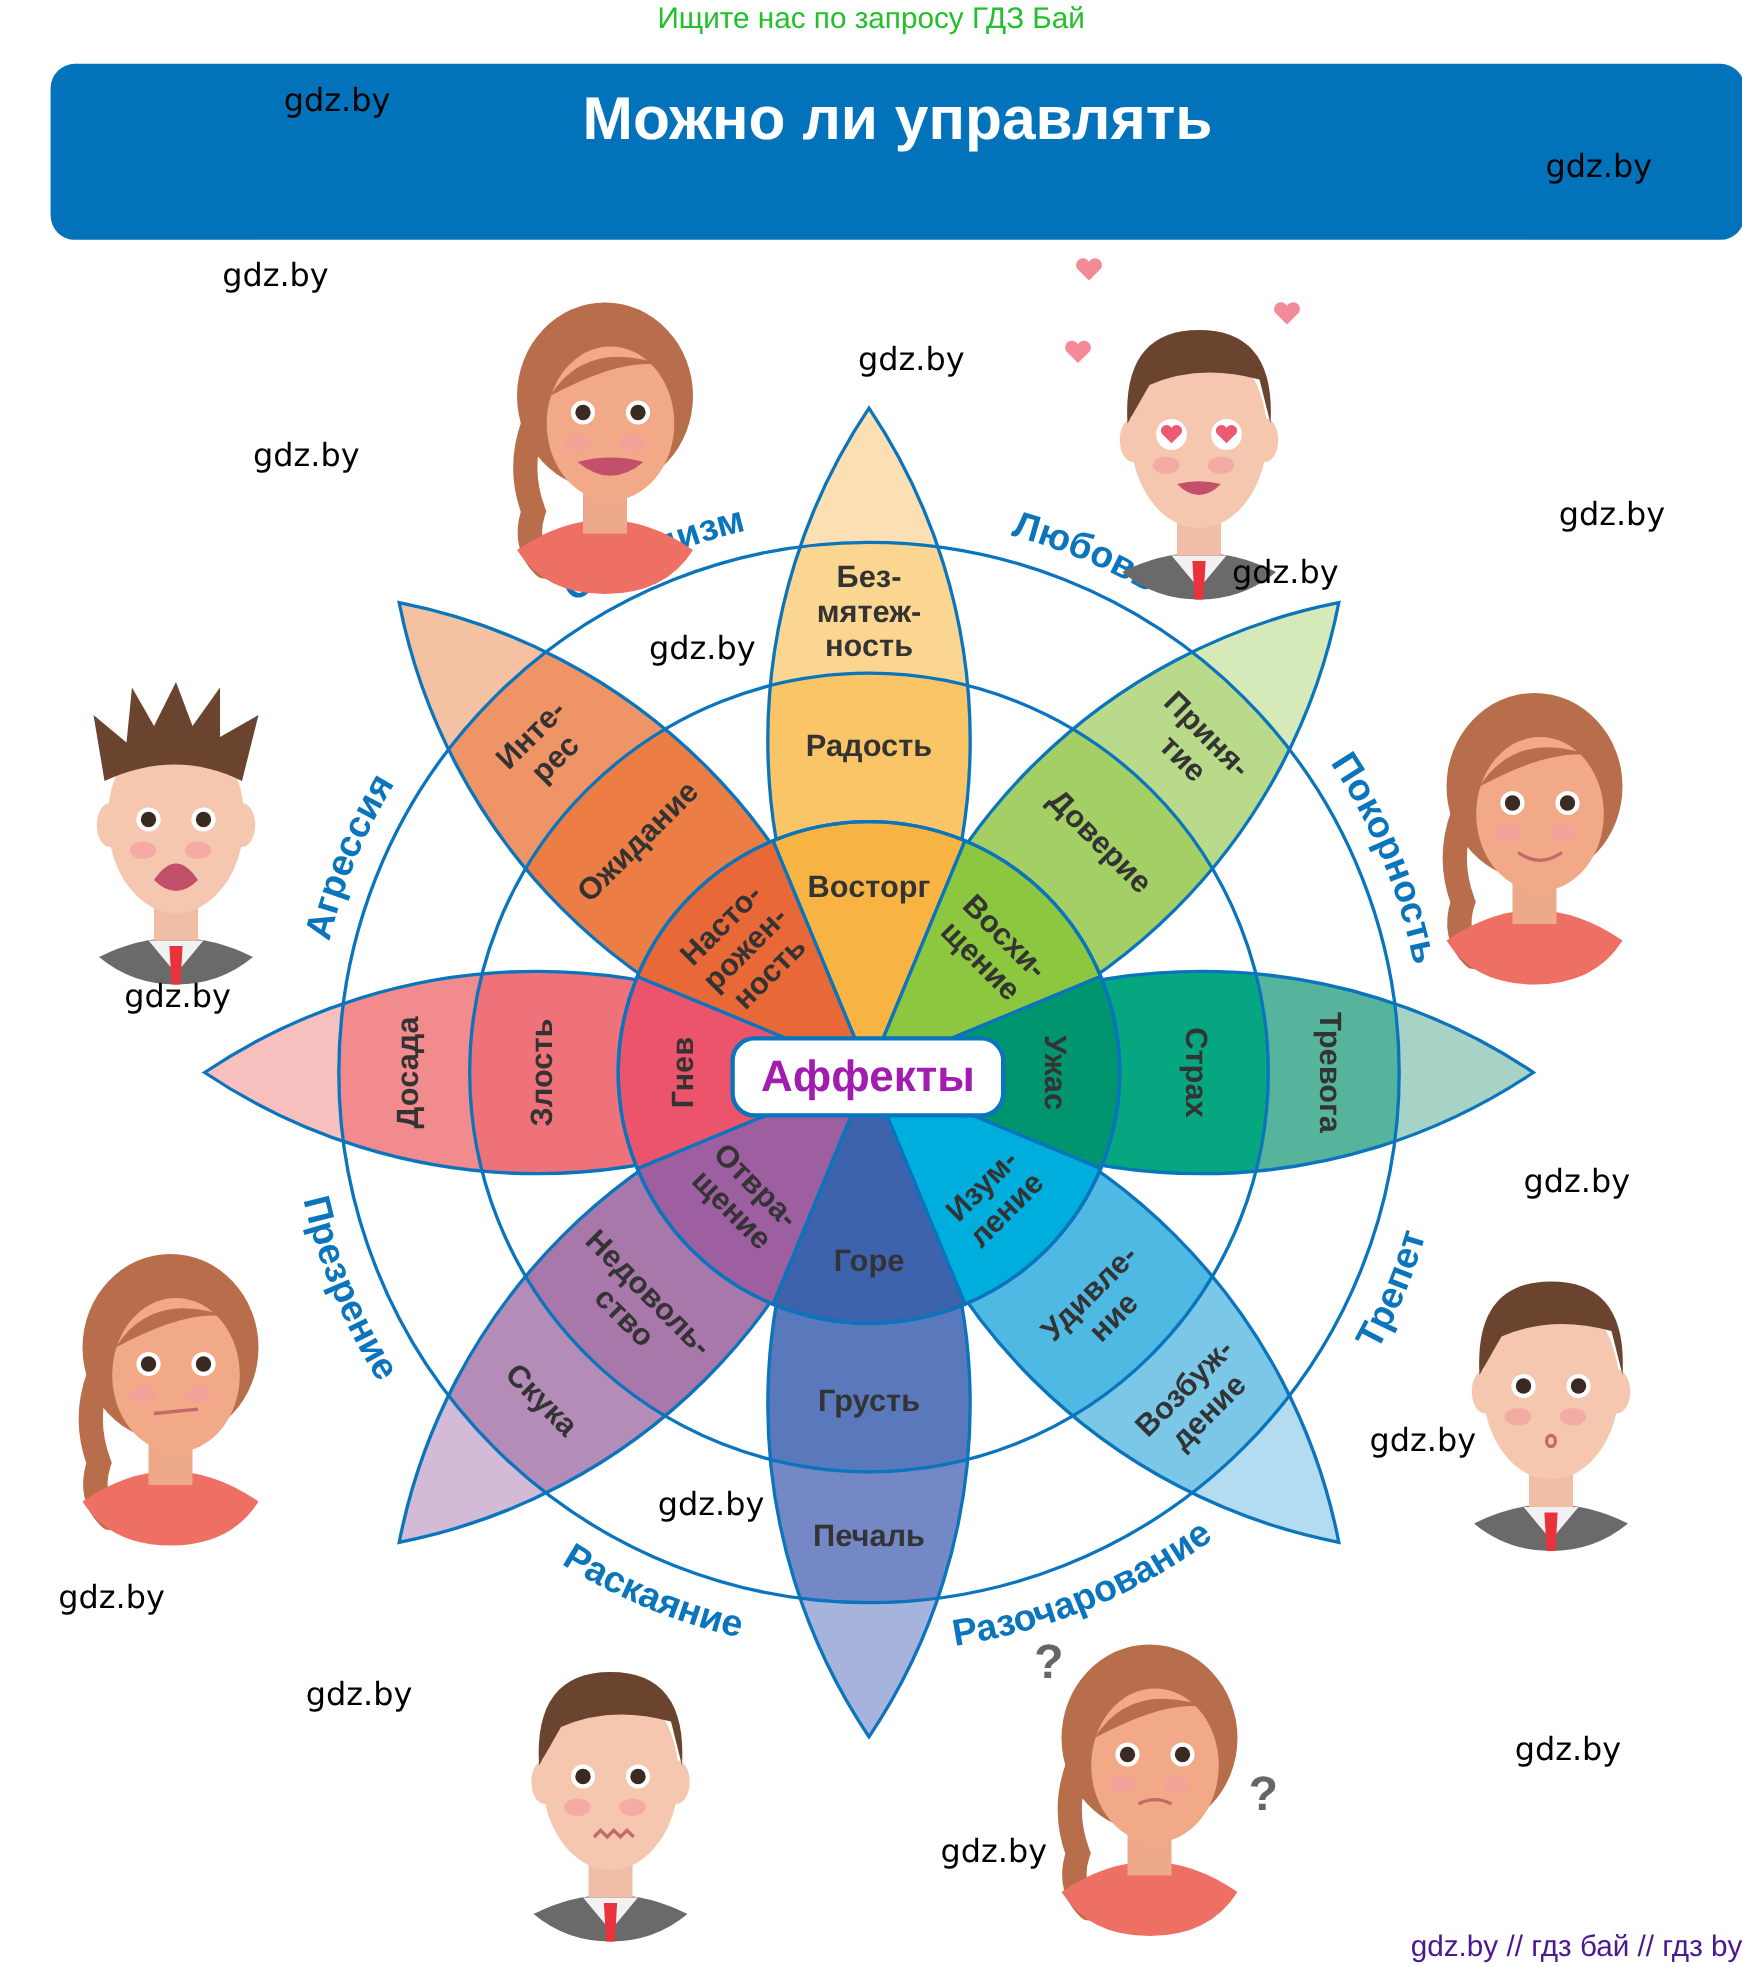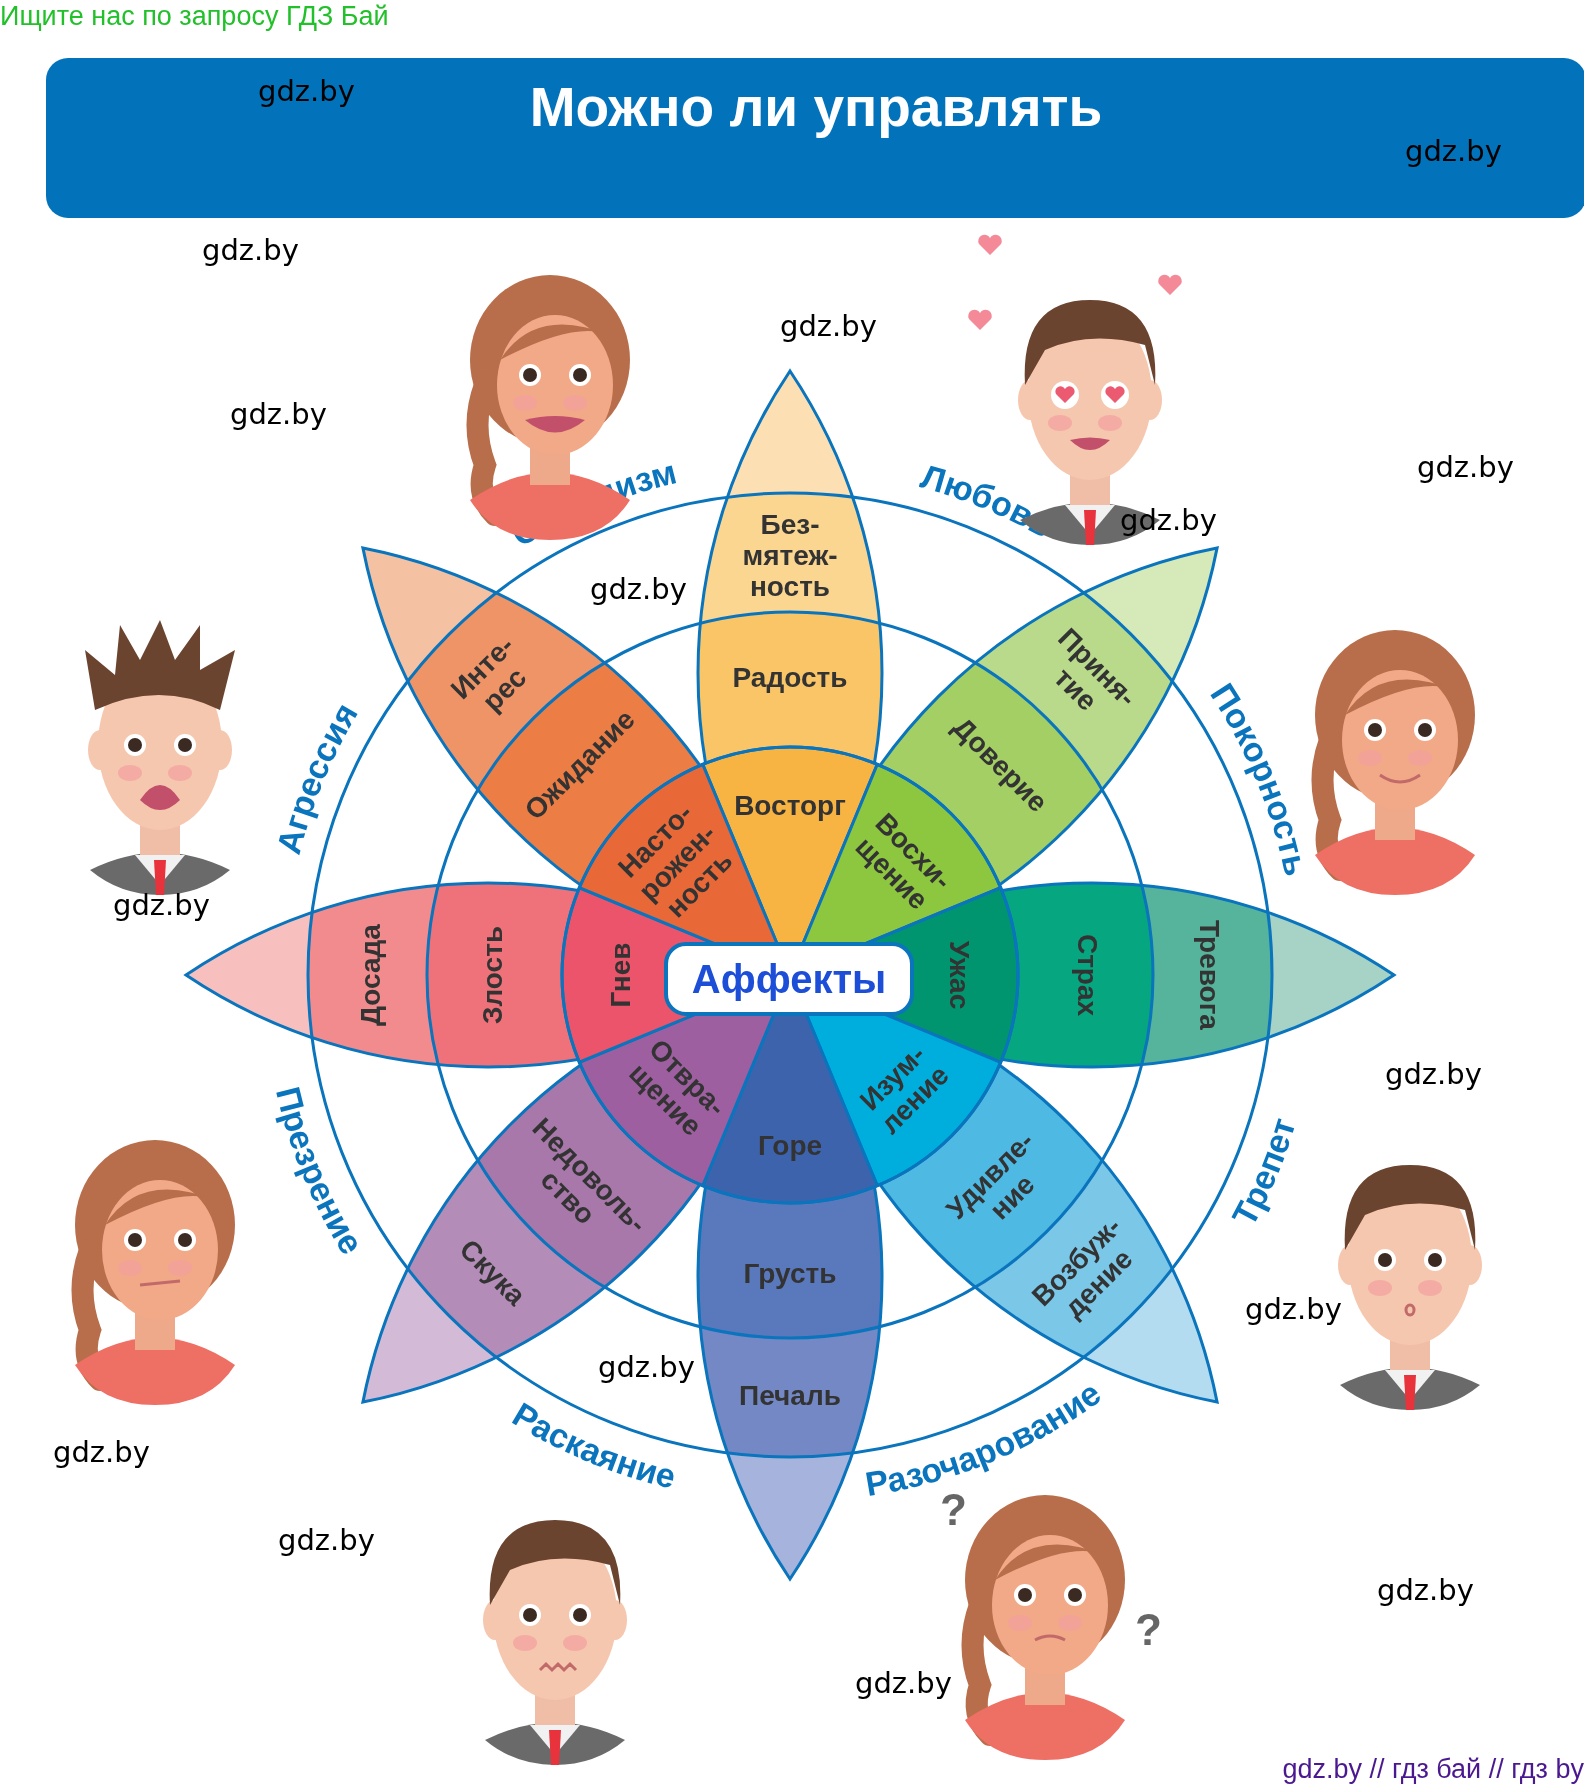--- a/index.html
+++ b/index.html
@@ -1,25 +1,25 @@
 <!DOCTYPE html>
 <html><head>
 <meta charset="utf-8">
 <style>
   html,body{margin:0;padding:0;background:#ffffff;}
   body{width:1584px;height:1787px;position:relative;overflow:hidden;font-family:"Liberation Sans","DejaVu Sans",sans-serif;}
-  .top-note{position:absolute;left:0;top:0;width:1584px;color:#22c02a;font-size:27px;line-height:32px;font-family:"Liberation Sans",sans-serif;}
+  .top-note{position:absolute;left:0;top:0;width:1584px;text-align:center;color:#22c02a;font-size:27px;line-height:32px;font-family:"Liberation Sans",sans-serif;}
   .banner{position:absolute;left:22px;top:58px;width:1540px;height:160px;background:#0273bb;border-radius:22px;margin-left:24px;}
   .banner-title{position:absolute;left:0;top:18px;width:100%;text-align:center;color:#ffffff;font-weight:bold;font-size:55px;line-height:62px;font-family:"Liberation Sans",sans-serif;}
   .wm{position:absolute;color:#000;font-size:29px;font-family:"DejaVu Sans",sans-serif;white-space:nowrap;}
   .footer{position:absolute;left:0;top:1754px;width:1584px;text-align:right;color:#4a1890;font-size:27px;font-family:"Liberation Sans",sans-serif;}
   svg#wheel{position:absolute;left:0;top:0;}
   .petal-label{font-family:"Liberation Sans",sans-serif;font-weight:bold;font-size:28px;fill:#333333;}
   .ring-label{font-family:"Liberation Sans",sans-serif;font-weight:bold;font-size:34px;fill:#0a74bd;}
-  .center-box{position:absolute;left:664px;top:942px;width:250px;height:74px;background:#fff;border:4px solid #0a74bd;border-radius:22px;box-sizing:border-box;text-align:center;line-height:66px;color:#1d4ed8;font-weight:bold;font-size:40px;font-family:"Liberation Sans",sans-serif;}
+  .center-box{position:absolute;left:664px;top:942px;width:250px;height:74px;background:#fff;border:4px solid #0a74bd;border-radius:22px;box-sizing:border-box;text-align:center;line-height:66px;color:#a21caf;font-weight:bold;font-size:40px;font-family:"Liberation Sans",sans-serif;}
 </style>
 </head>
 <body>
 
 <div class="top-note">Ищите нас по запросу ГДЗ Бай</div>
 
 <div class="banner">
   <div class="banner-title">
     <div>Можно ли управлять</div>
   </div>

